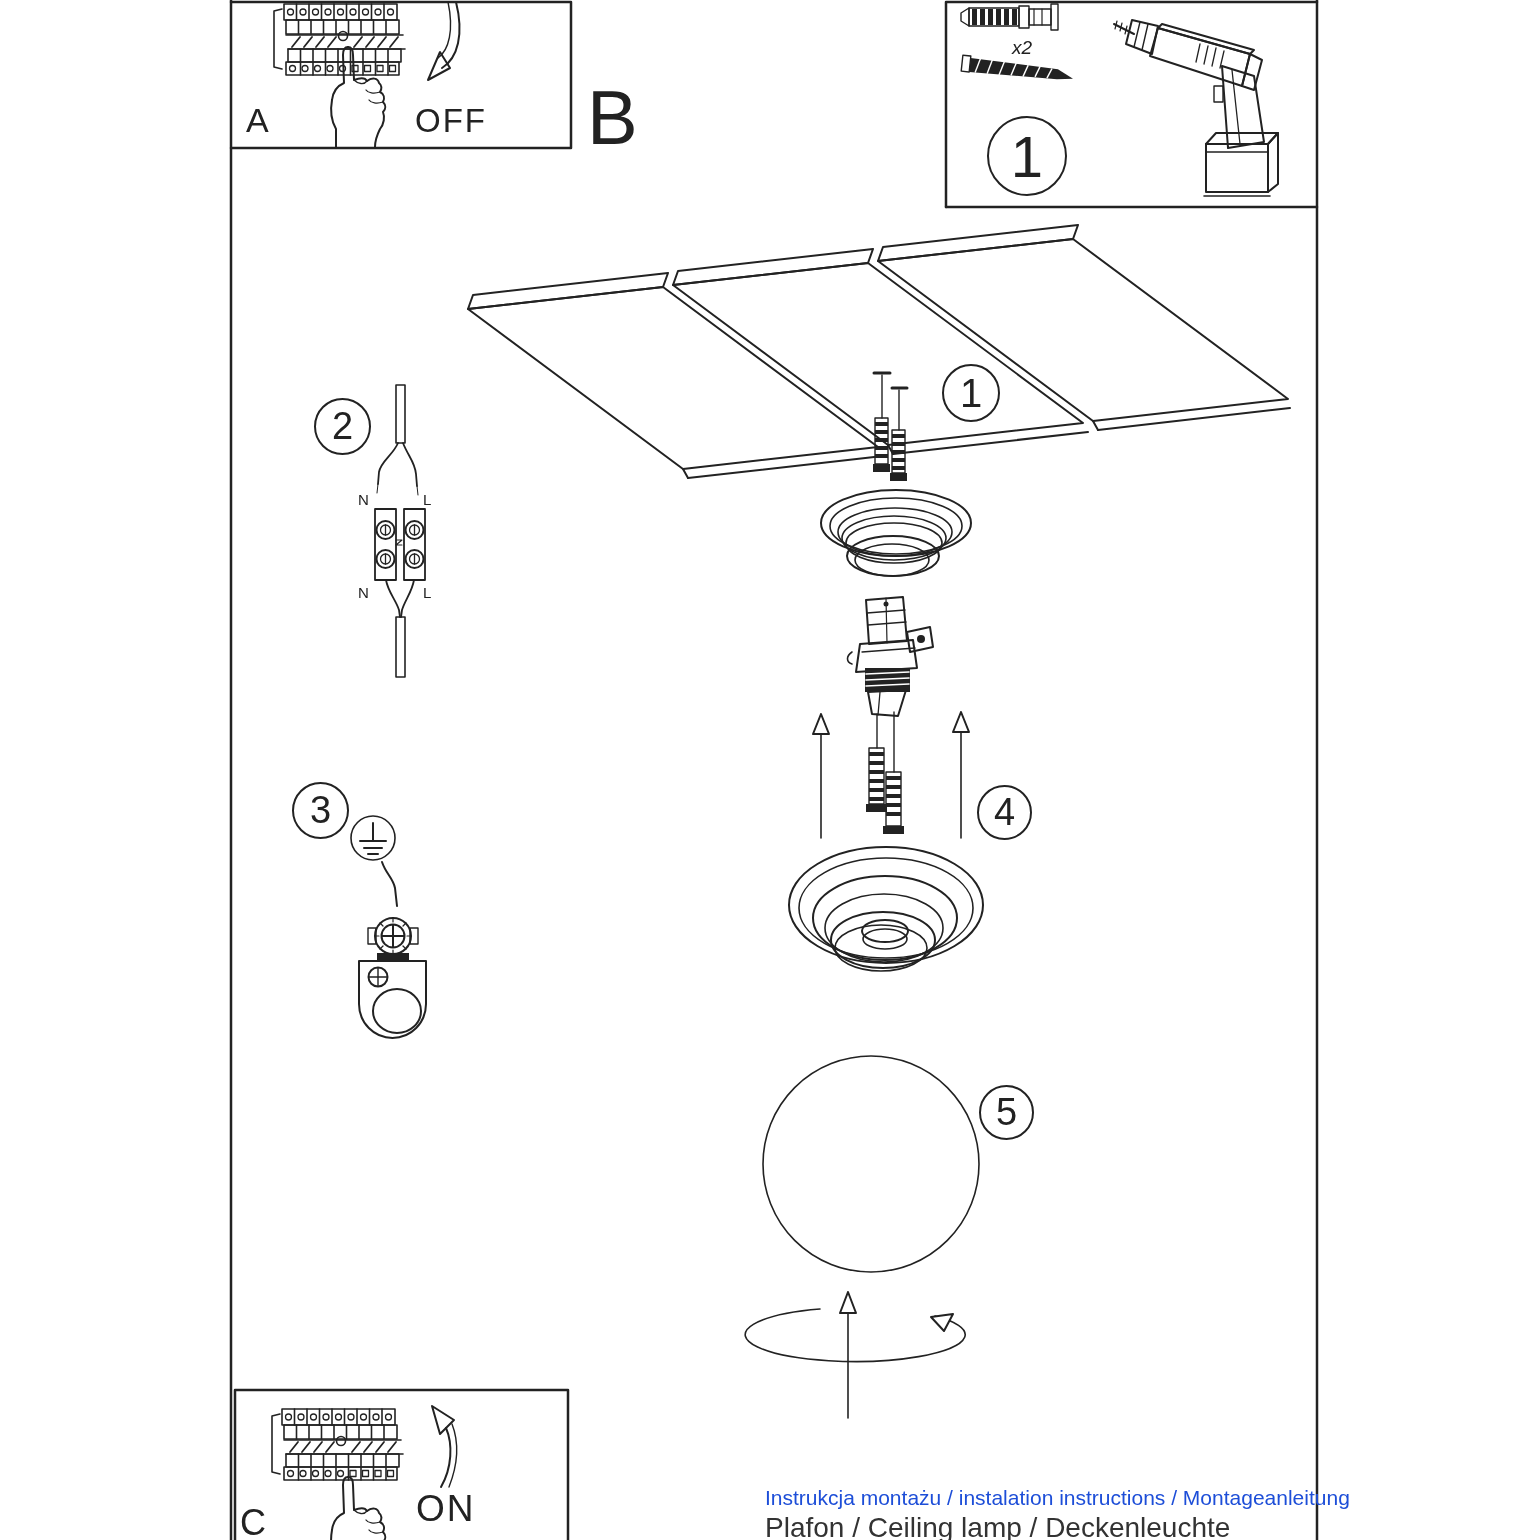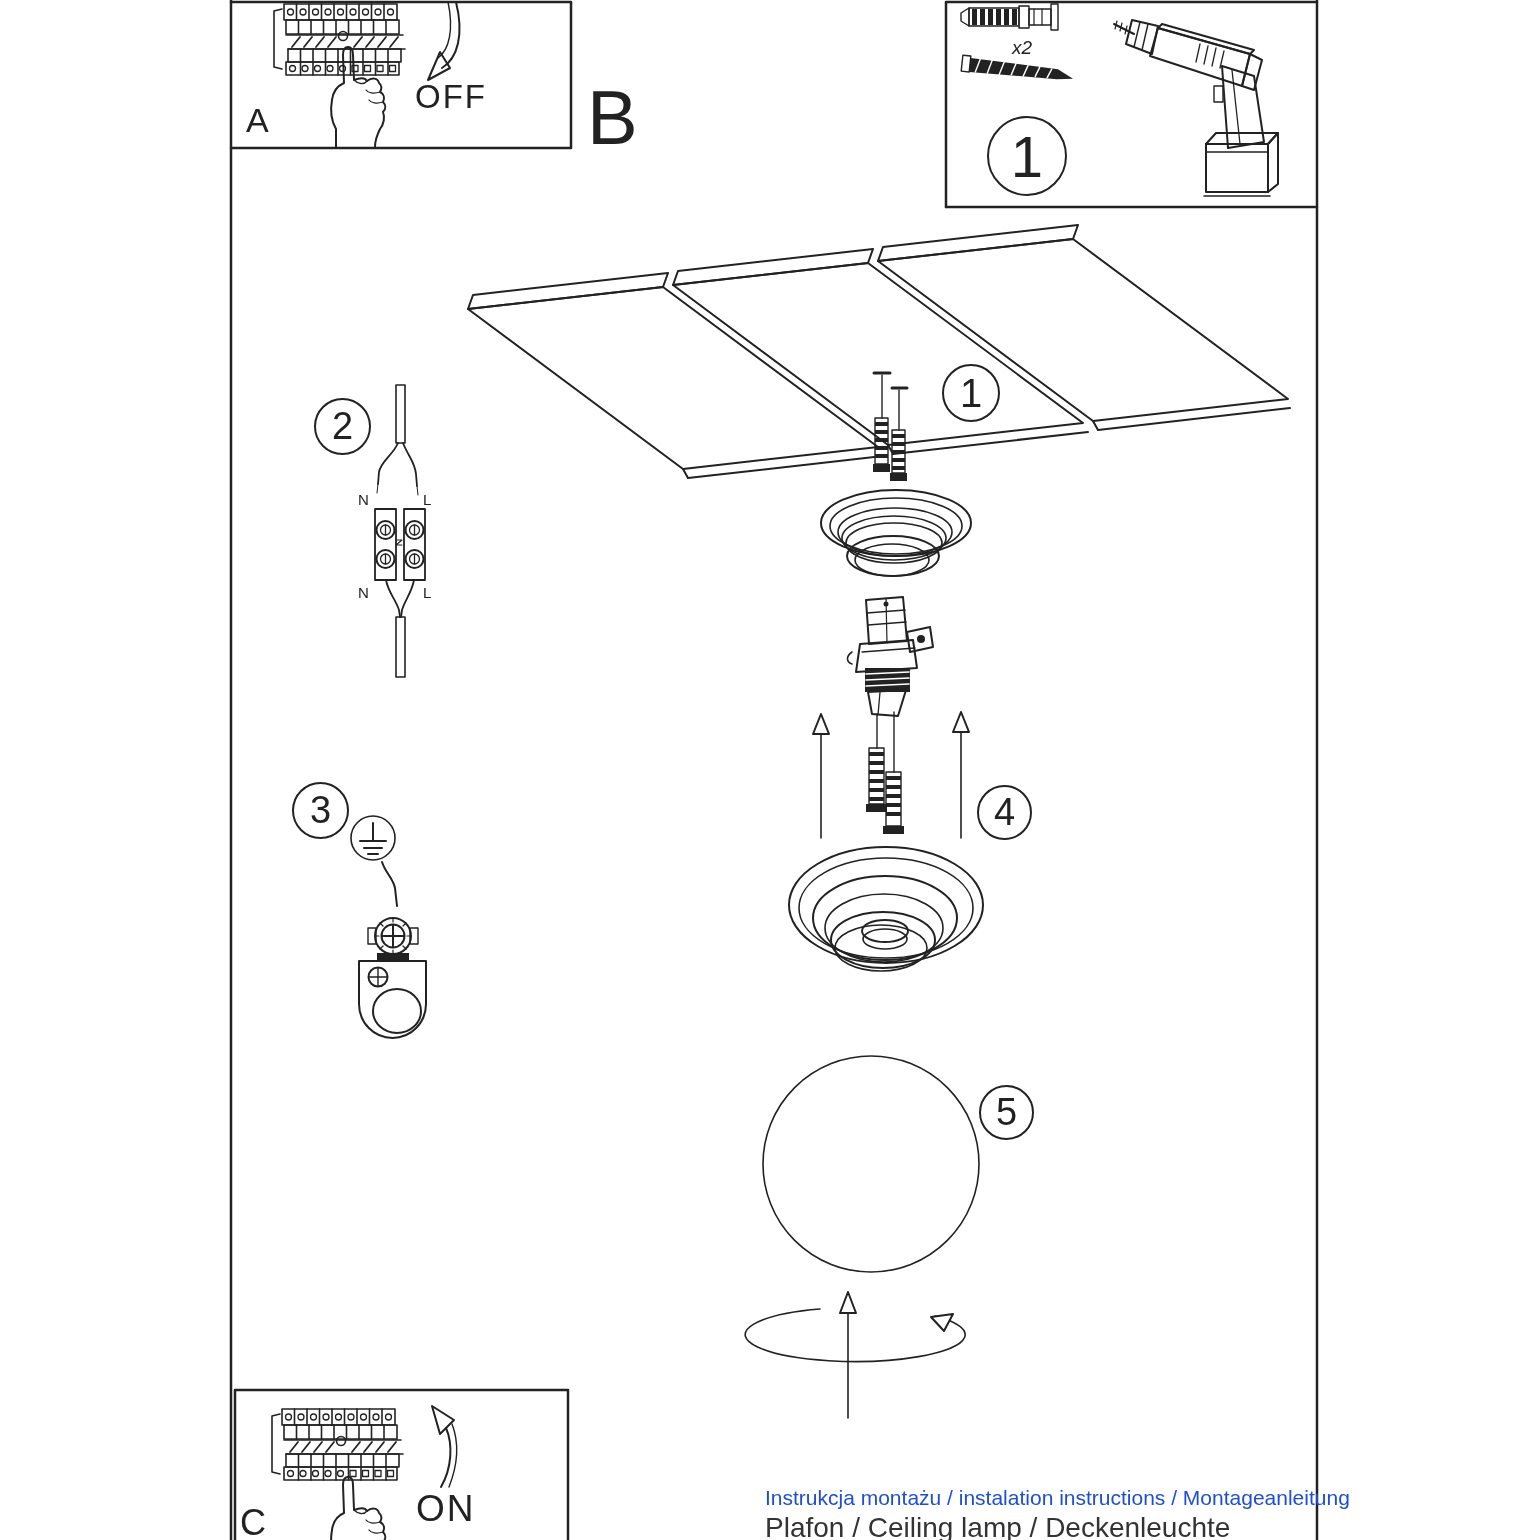--- a/index.html
+++ b/index.html
@@ -399,21 +399,21 @@
 </div>
 <div class="step-circle" style="left:977px;top:785px;width:51px;height:51px;font-size:38px;">
   <span>4</span>
 </div>
 <div class="step-circle" style="left:979px;top:1085px;width:51px;height:51px;font-size:38px;">
   <span>5</span>
 </div>
 
 <div class="ov" style="left:246px;top:103px;font-size:34px;">A</div>
 <div class="ov" style="left:587px;top:80px;font-size:76px;">B</div>
-<div class="ov" style="left:415px;top:80px;font-size:33px;letter-spacing:2px;">OFF</div>
+<div class="ov" style="left:415px;top:104px;font-size:33px;letter-spacing:2px;">OFF</div>
 <div class="ov" style="left:240px;top:1505px;font-size:36px;">C</div>
 <div class="ov" style="left:416px;top:1490px;font-size:37px;letter-spacing:2px;text-align:center;">ON</div>
 <div class="ov" style="left:1012px;top:38px;font-size:19px;font-style:italic;">x2</div>
 
 <div class="ov" style="left:358px;top:492px;font-size:15px;">N</div>
 <div class="ov" style="left:423px;top:492px;font-size:15px;">L</div>
 <div class="ov" style="left:358px;top:585px;font-size:15px;">N</div>
 <div class="ov" style="left:423px;top:585px;font-size:15px;">L</div>
 
 <div class="ov" style="left:765px;top:1487px;font-size:21px;color:#1d4ed8;">Instrukcja montażu / instalation instructions / Montageanleitung</div>

